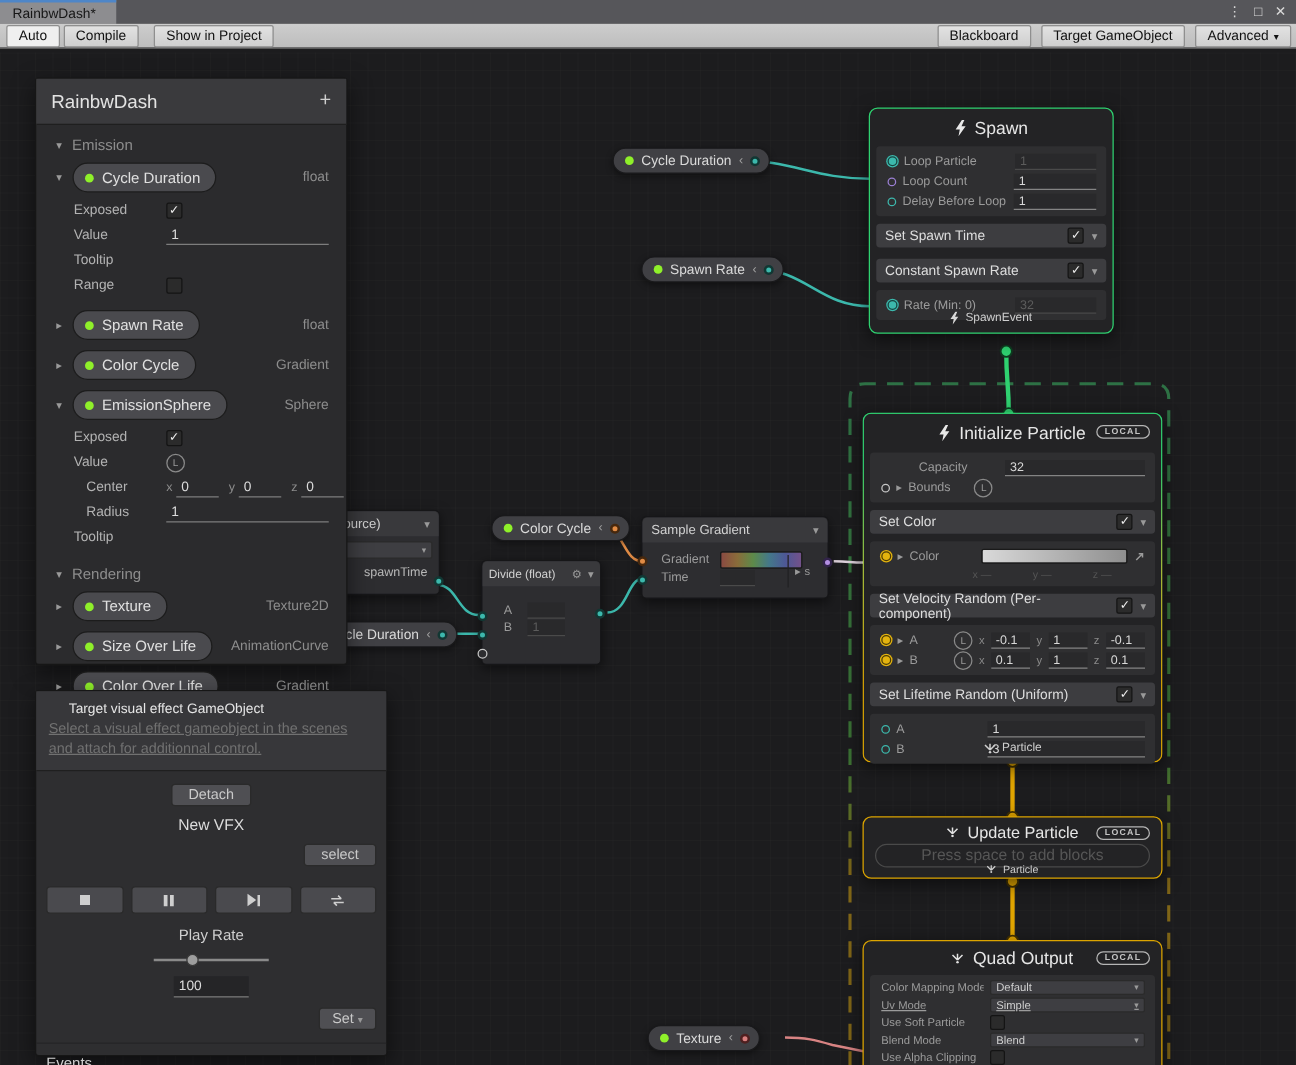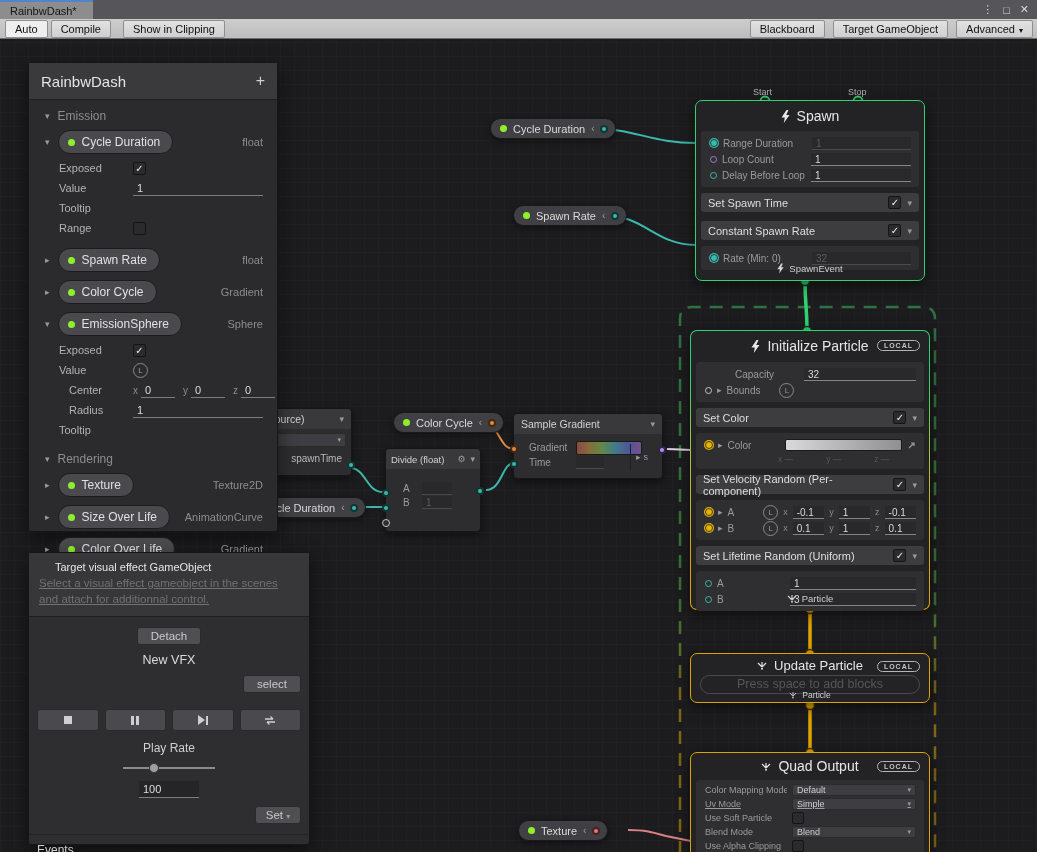--- a/index.html
+++ b/index.html
@@ -141,21 +141,21 @@
     <div class="winicons">
       <span>⋮</span>
       <span>□</span>
       <span>✕</span>
     </div>
   </div>
 
   <div class="toolbar">
     <div class="tbtn active">Auto</div>
     <div class="tbtn">Compile</div>
-    <div class="tbtn" style="margin-left:12px;">Show in Clipping</div>
+    <div class="tbtn" style="margin-left:12px;">Show in Project</div>
     <div class="tb-right">
       <div class="tbtn">Blackboard</div>
       <div class="tbtn" style="margin-left:8px;">Target GameObject</div>
       <div class="tbtn" style="margin-left:8px;"><span>Advanced</span><span class="caret">▾</span></div>
     </div>
   </div>
 
   <div class="canvas">
 
     <svg class="edges" width="1037" height="810">
@@ -185,31 +185,31 @@
       <circle cx="807" cy="289" r="4.5" fill="#2fd170" stroke="#0e3c20" stroke-width="1.5"></circle>
       <circle cx="810" cy="567" r="4.5" fill="#e0a400" stroke="#423102" stroke-width="1.5"></circle>
       <circle cx="810" cy="612" r="4.5" fill="#e0a400" stroke="#423102" stroke-width="1.5"></circle>
       <circle cx="810" cy="663" r="4.5" fill="#e0a400" stroke="#423102" stroke-width="1.5"></circle>
       <circle cx="810" cy="711" r="4.5" fill="#e0a400" stroke="#423102" stroke-width="1.5"></circle>
     </svg>
 
     <div class="start-stop" style="left:753px;top:45px;">Start</div>
     <div class="start-stop" style="left:848px;top:45px;">Stop</div>
 
-    <div class="node green" style="left:695px;top:58px;width:230px;height:181px;">
+    <div class="node green" style="left:695px;top:44px;width:196px;height:181px;">
       <div class="ntitle">
         <svg width="9" height="13" viewBox="0 0 9 13">
             <polygon points="5.5,0 0.5,7.5 3.8,7.5 2.8,13 8.5,5 5.2,5 7.5,0" fill="#e8e8e8"></polygon>
           </svg>
         <span>Spawn</span>
       </div>
       <div class="sec" style="margin-top:7px;">
         <div class="prow">
           <span class="port fill-teal"></span>
-          <span style="width:84px;">Range Duration</span>
+          <span style="width:84px;">Loop Particle</span>
           <span class="field ghost flex1">1</span>
         </div>
         <div class="prow">
           <span class="port purple"></span>
           <span style="width:84px;">Loop Count</span>
           <span class="field flex1">1</span>
         </div>
         <div class="prow">
           <span class="port"></span>
           <span style="width:84px;">Delay Before Loop</span>

